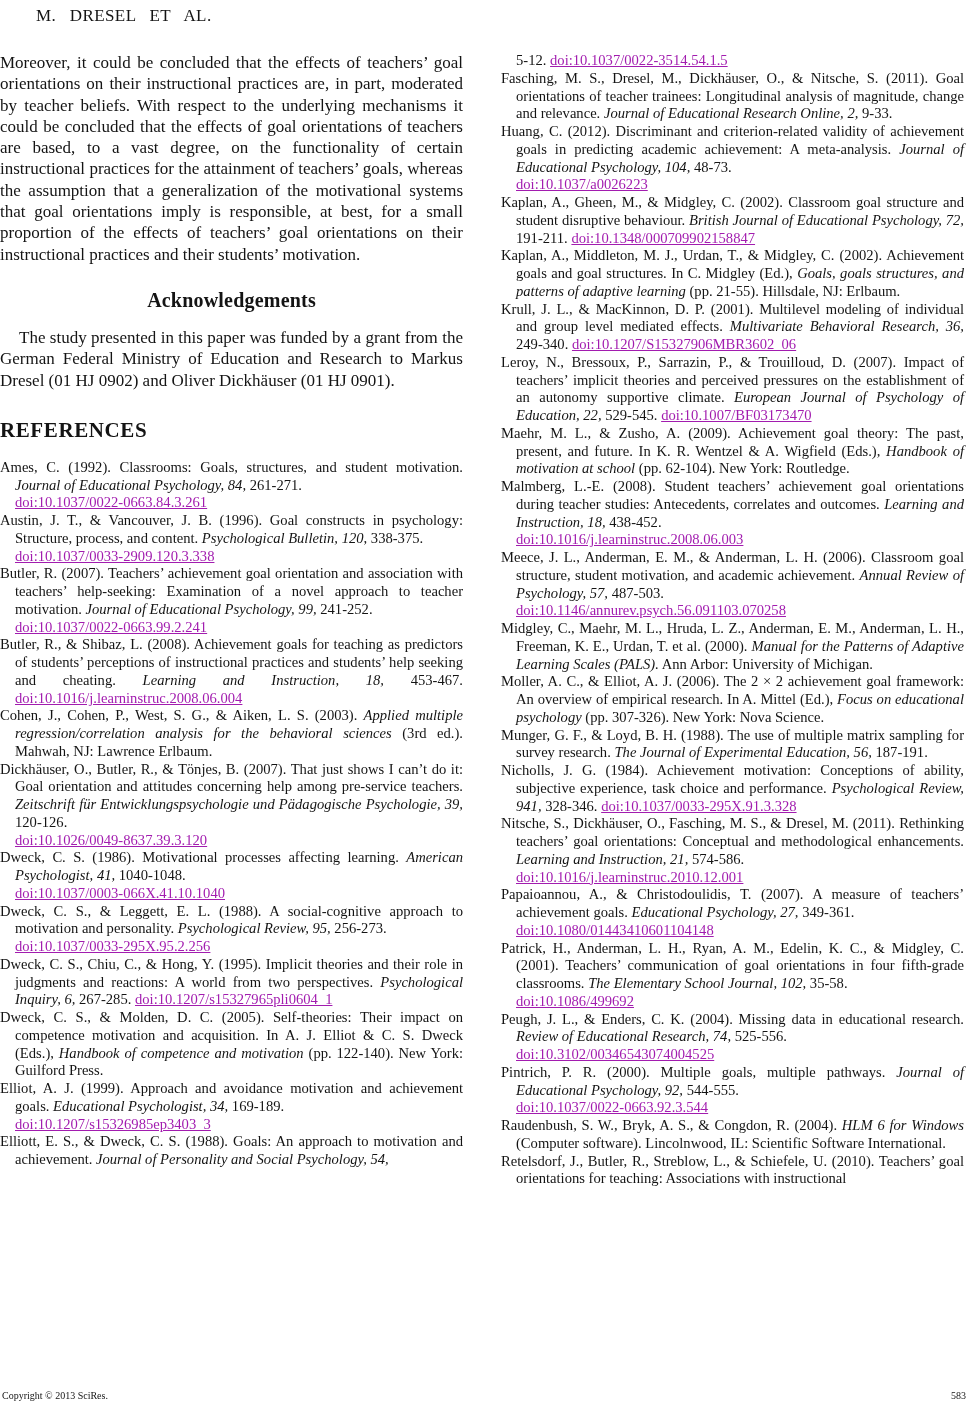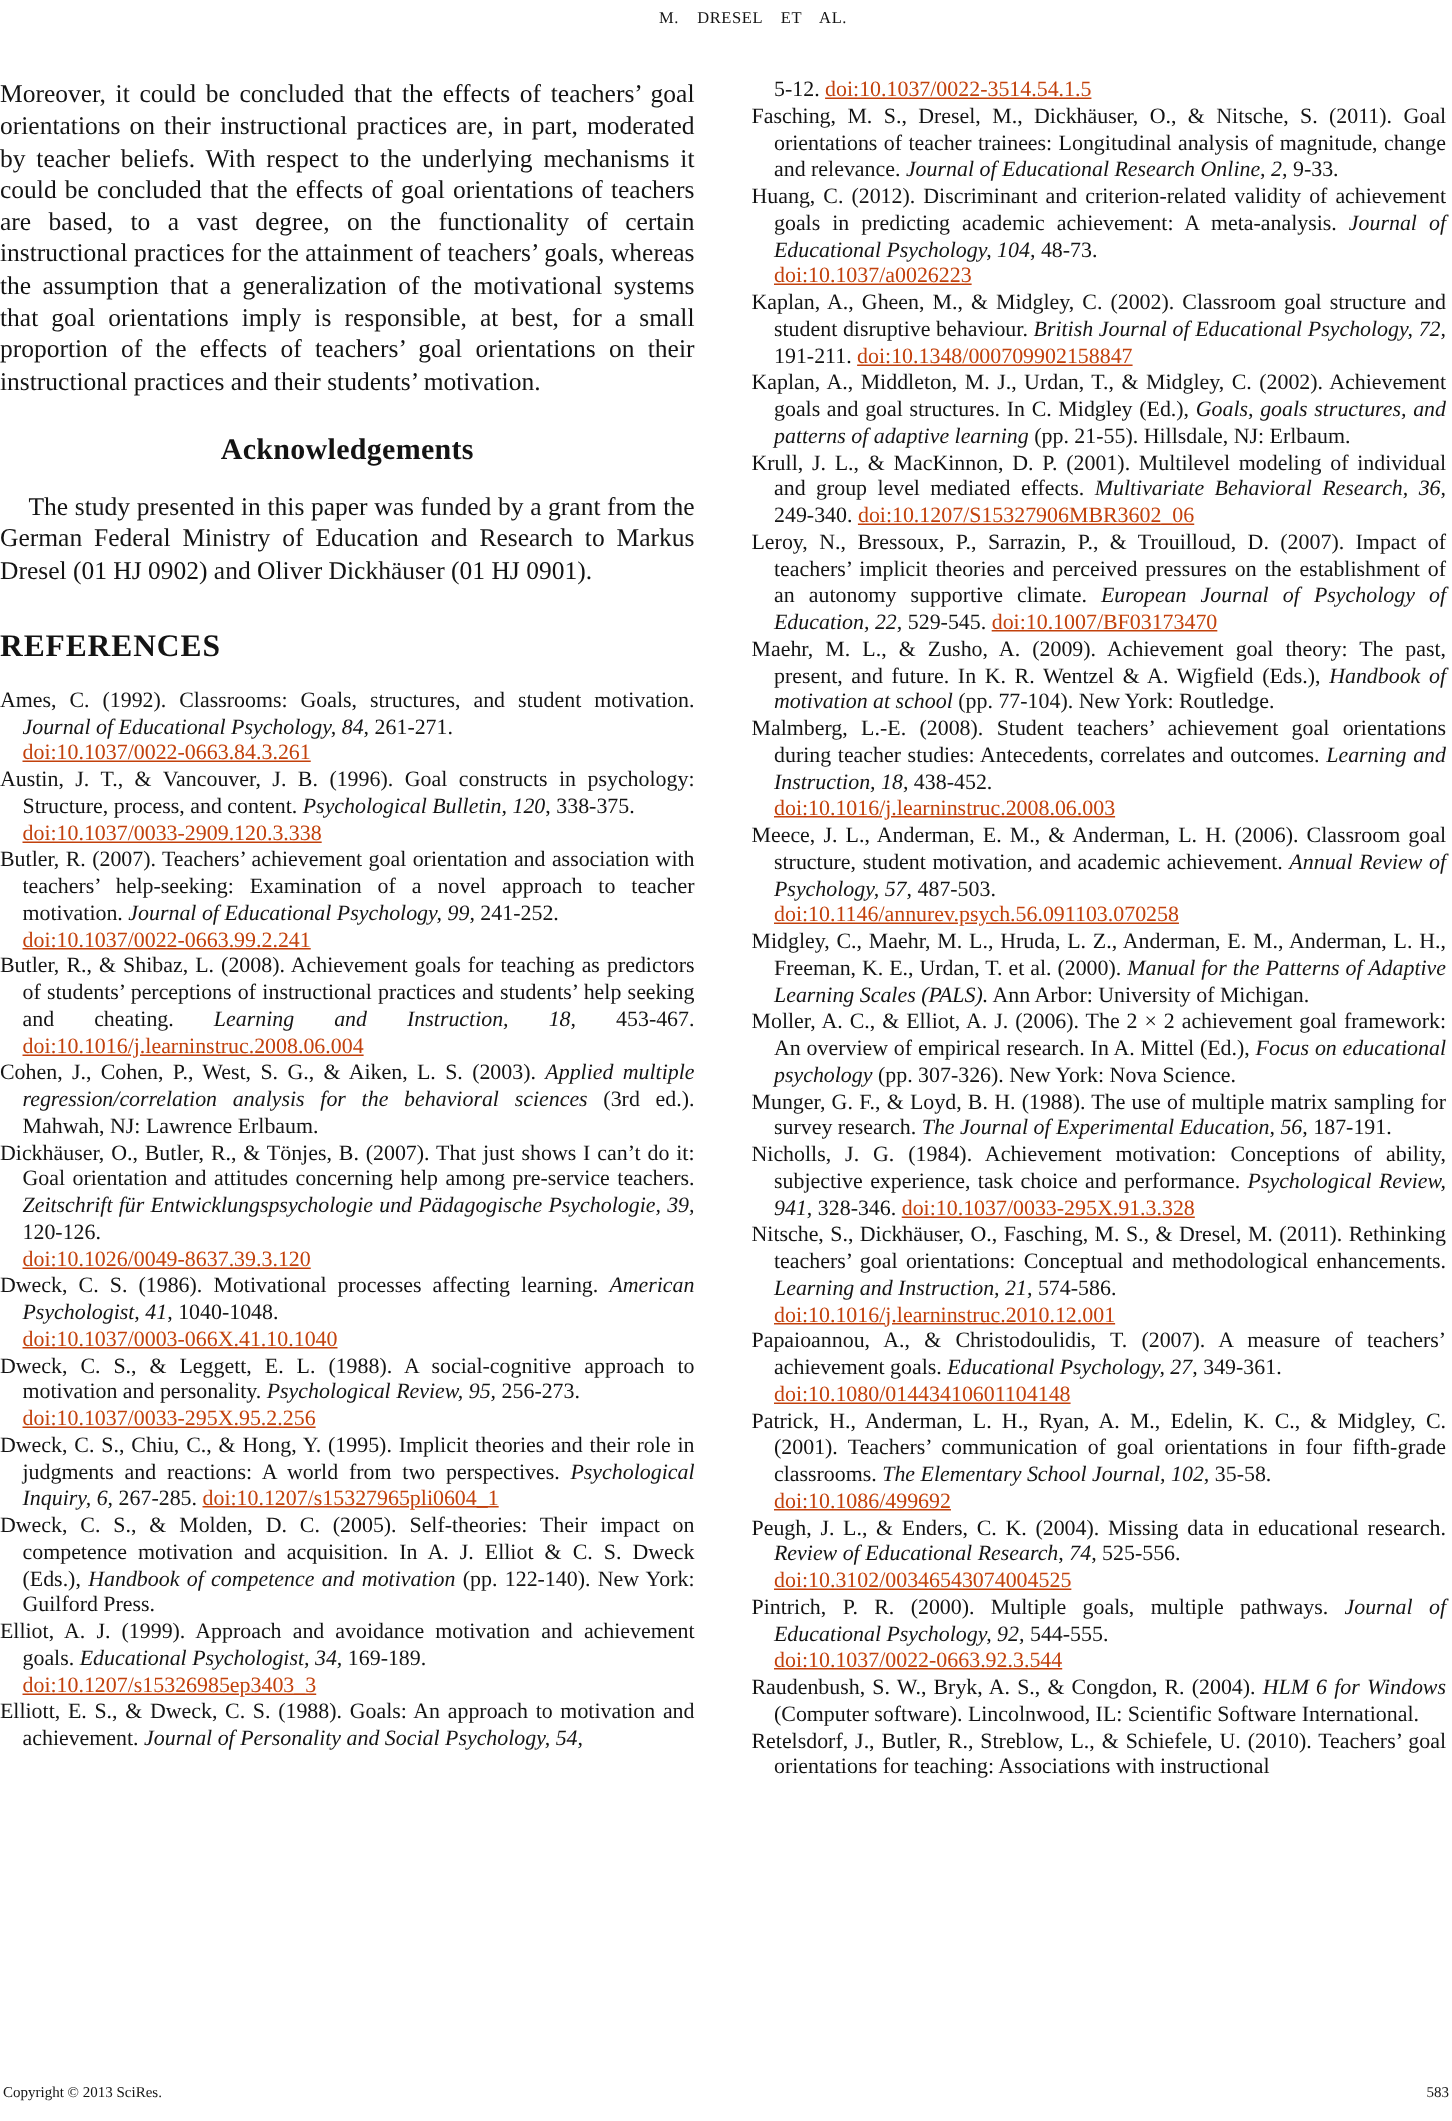--- a/index.html
+++ b/index.html
@@ -5,21 +5,21 @@
   html,body{margin:0;padding:0;background:#e9e9e9;}
   .page{
     width:968px;height:1414px;position:relative;margin:0 auto;
     background:#ffffff;overflow:hidden;
     font-family:"Liberation Serif","DejaVu Serif",serif;
     color:#141414;
     -webkit-font-smoothing:antialiased;
   }
   .running-head{
     position:absolute;top:6px;left:0;right:0;
-    text-align:center;font-size:11px;letter-spacing:.4px;word-spacing:9px;margin-left:36px;
+    text-align:left;font-size:17px;letter-spacing:.4px;word-spacing:9px;margin-left:36px;
   }
   .columns{
     position:absolute;top:52px;left:0;right:2px;
     display:flex;gap:38px;align-items:flex-start;
   }
   .col{width:463px;}
   .body-text{
     font-size:17px;line-height:21.3px;text-align:justify;margin:0;
   }
   .indent{text-indent:19px;}
@@ -30,21 +30,21 @@
   .ref-heading{
     font-size:21px;font-weight:bold;text-align:left;
     margin:27px 0 16px;letter-spacing:.6px;
   }
   .ref{
     font-size:14.6px;line-height:17.75px;text-align:justify;
     margin:0;padding-left:15px;text-indent:-15px;
   }
   .ref.cont{text-indent:0;}
   .ref .it{font-style:italic;}
-  .ref .doi{color:#c2410c;text-decoration:underline;cursor:pointer;}
+  .ref .doi{color:#a21caf;text-decoration:underline;cursor:pointer;}
   .footer{
     position:absolute;left:2px;right:2px;bottom:13px;
     display:flex;justify-content:space-between;font-size:10px;
   }
 </style>
 </head>
 <body>
 
 <div class="page">
 
@@ -79,21 +79,21 @@
 
     <div class="col">
       <div id="refs-right">
           <p class="ref cont"><span>5-12. </span><span class="doi">doi:10.1037/0022-3514.54.1.5</span></p>
           <p class="ref"><span>Fasching, M. S., Dresel, M., Dickhäuser, O., &amp; Nitsche, S. (2011). Goal orientations of teacher trainees: Longitudinal analysis of magnitude, change and relevance. </span><span class="it">Journal of Educational Research Online, 2,</span><span> 9-33.</span></p>
           <p class="ref"><span>Huang, C. (2012). Discriminant and criterion-related validity of achievement goals in predicting academic achievement: A meta-analysis. </span><span class="it">Journal of Educational Psychology, 104,</span><span> 48-73.</span><br><span class="doi">doi:10.1037/a0026223</span></p>
           <p class="ref"><span>Kaplan, A., Gheen, M., &amp; Midgley, C. (2002). Classroom goal structure and student disruptive behaviour. </span><span class="it">British Journal of Educational Psychology, 72,</span><span> 191-211. </span><span class="doi">doi:10.1348/000709902158847</span></p>
           <p class="ref"><span>Kaplan, A., Middleton, M. J., Urdan, T., &amp; Midgley, C. (2002). Achievement goals and goal structures. In C. Midgley (Ed.), </span><span class="it">Goals, goals structures, and patterns of adaptive learning</span><span> (pp. 21-55). Hillsdale, NJ: Erlbaum.</span></p>
           <p class="ref"><span>Krull, J. L., &amp; MacKinnon, D. P. (2001). Multilevel modeling of individual and group level mediated effects. </span><span class="it">Multivariate Behavioral Research, 36,</span><span> 249-340. </span><span class="doi">doi:10.1207/S15327906MBR3602_06</span></p>
           <p class="ref"><span>Leroy, N., Bressoux, P., Sarrazin, P., &amp; Trouilloud, D. (2007). Impact of teachers’ implicit theories and perceived pressures on the establishment of an autonomy supportive climate. </span><span class="it">European Journal of Psychology of Education, 22,</span><span> 529-545. </span><span class="doi">doi:10.1007/BF03173470</span></p>
-          <p class="ref"><span>Maehr, M. L., &amp; Zusho, A. (2009). Achievement goal theory: The past, present, and future. In K. R. Wentzel &amp; A. Wigfield (Eds.), </span><span class="it">Handbook of motivation at school</span><span> (pp. 77-104). New York: Routledge.</span></p>
+          <p class="ref"><span>Maehr, M. L., &amp; Zusho, A. (2009). Achievement goal theory: The past, present, and future. In K. R. Wentzel &amp; A. Wigfield (Eds.), </span><span class="it">Handbook of motivation at school</span><span> (pp. 62-104). New York: Routledge.</span></p>
           <p class="ref"><span>Malmberg, L.-E. (2008). Student teachers’ achievement goal orientations during teacher studies: Antecedents, correlates and outcomes. </span><span class="it">Learning and Instruction, 18,</span><span> 438-452.</span><br><span class="doi">doi:10.1016/j.learninstruc.2008.06.003</span></p>
           <p class="ref"><span>Meece, J. L., Anderman, E. M., &amp; Anderman, L. H. (2006). Classroom goal structure, student motivation, and academic achievement. </span><span class="it">Annual Review of Psychology, 57,</span><span> 487-503.</span><br><span class="doi">doi:10.1146/annurev.psych.56.091103.070258</span></p>
           <p class="ref"><span>Midgley, C., Maehr, M. L., Hruda, L. Z., Anderman, E. M., Anderman, L. H., Freeman, K. E., Urdan, T. et al. (2000). </span><span class="it">Manual for the Patterns of Adaptive Learning Scales (PALS).</span><span> Ann Arbor: University of Michigan.</span></p>
           <p class="ref"><span>Moller, A. C., &amp; Elliot, A. J. (2006). The 2 × 2 achievement goal framework: An overview of empirical research. In A. Mittel (Ed.), </span><span class="it">Focus on educational psychology</span><span> (pp. 307-326). New York: Nova Science.</span></p>
           <p class="ref"><span>Munger, G. F., &amp; Loyd, B. H. (1988). The use of multiple matrix sampling for survey research. </span><span class="it">The Journal of Experimental Education, 56,</span><span> 187-191.</span></p>
           <p class="ref"><span>Nicholls, J. G. (1984). Achievement motivation: Conceptions of ability, subjective experience, task choice and performance. </span><span class="it">Psychological Review, 941,</span><span> 328-346. </span><span class="doi">doi:10.1037/0033-295X.91.3.328</span></p>
           <p class="ref"><span>Nitsche, S., Dickhäuser, O., Fasching, M. S., &amp; Dresel, M. (2011). Rethinking teachers’ goal orientations: Conceptual and methodological enhancements. </span><span class="it">Learning and Instruction, 21,</span><span> 574-586.</span><br><span class="doi">doi:10.1016/j.learninstruc.2010.12.001</span></p>
           <p class="ref"><span>Papaioannou, A., &amp; Christodoulidis, T. (2007). A measure of teachers’ achievement goals. </span><span class="it">Educational Psychology, 27,</span><span> 349-361.</span><br><span class="doi">doi:10.1080/01443410601104148</span></p>
           <p class="ref"><span>Patrick, H., Anderman, L. H., Ryan, A. M., Edelin, K. C., &amp; Midgley, C. (2001). Teachers’ communication of goal orientations in four fifth-grade classrooms. </span><span class="it">The Elementary School Journal, 102,</span><span> 35-58.</span><br><span class="doi">doi:10.1086/499692</span></p>
           <p class="ref"><span>Peugh, J. L., &amp; Enders, C. K. (2004). Missing data in educational research. </span><span class="it">Review of Educational Research, 74,</span><span> 525-556.</span><br><span class="doi">doi:10.3102/00346543074004525</span></p>

